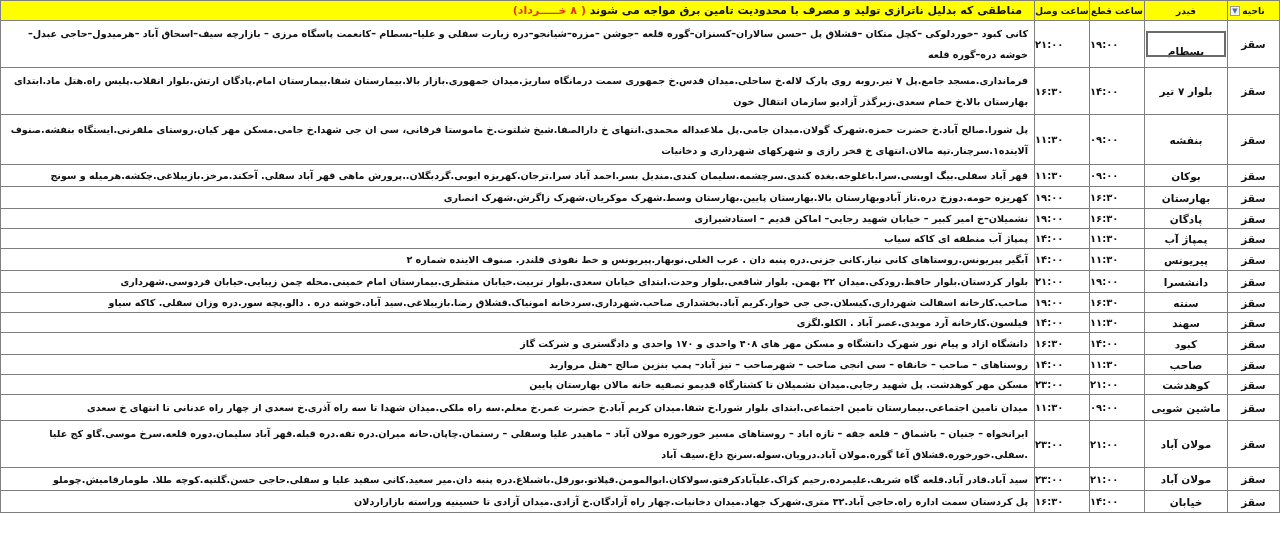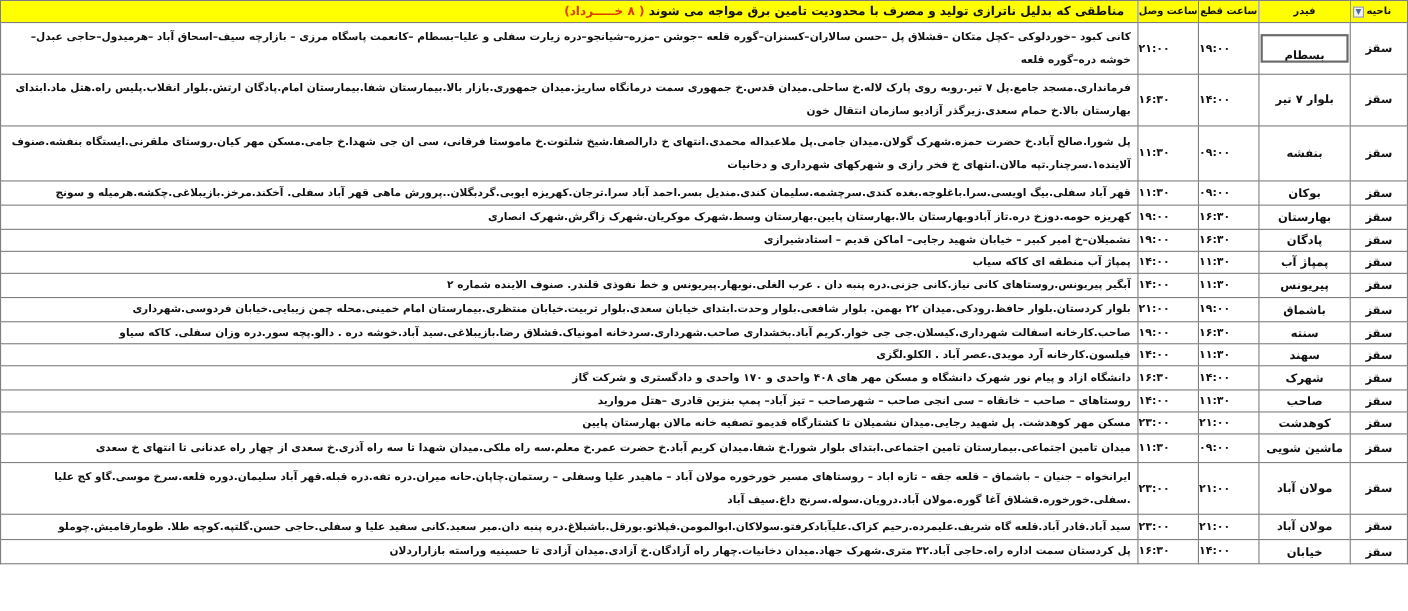--- a/index.html
+++ b/index.html
@@ -140,52 +140,52 @@
     </tr>
     <tr class="h1b">
       <td class="c-area">سقز</td>
       <td class="c-feeder">پیریونس</td>
       <td class="c-time">۱۱:۳۰</td>
       <td class="c-time">۱۴:۰۰</td>
       <td class="c-desc">آبگیر پیریونس.روستاهای کانی نیاز.کانی جزنی.دره پنبه دان . عرب الغلی.نوبهار.پیریونس و خط نفوذی قلندر. صنوف الاینده شماره ۲</td>
     </tr>
     <tr class="h1b">
       <td class="c-area">سقز</td>
-      <td class="c-feeder">باشماق</td>
+      <td class="c-feeder">دانشسرا</td>
       <td class="c-time">۱۹:۰۰</td>
       <td class="c-time">۲۱:۰۰</td>
       <td class="c-desc">بلوار کردستان.بلوار حافظ.رودکی.میدان ۲۲ بهمن. بلوار شافعی.بلوار وحدت.ابتدای خیابان سعدی.بلوار تربیت.خیابان منتظری.بیمارستان امام خمینی.محله چمن زیبایی.خیابان فردوسی.شهرداری</td>
     </tr>
     <tr class="h1">
       <td class="c-area">سقز</td>
       <td class="c-feeder">سنته</td>
       <td class="c-time">۱۶:۳۰</td>
       <td class="c-time">۱۹:۰۰</td>
       <td class="c-desc">صاحب.کارخانه اسفالت شهرداری.کیسلان.جی جی خوار.کریم آباد.بخشداری صاحب.شهرداری.سردخانه امونیاک.قشلاق رضا.بازیبلاغی.سید آباد.خوشه دره . دالو.پچه سور.دره وزان سفلی. کاکه سیاو</td>
     </tr>
     <tr class="h1">
       <td class="c-area">سقز</td>
       <td class="c-feeder">سهند</td>
       <td class="c-time">۱۱:۳۰</td>
       <td class="c-time">۱۴:۰۰</td>
       <td class="c-desc">فیلسون.کارخانه آرد مویدی.عصر آباد . الکلو.لگزی</td>
     </tr>
     <tr class="h1b">
       <td class="c-area">سقز</td>
-      <td class="c-feeder">شهرک</td>
+      <td class="c-feeder">کبود</td>
       <td class="c-time">۱۴:۰۰</td>
       <td class="c-time">۱۶:۳۰</td>
       <td class="c-desc">دانشگاه ازاد و پیام نور شهرک دانشگاه و مسکن مهر های ۴۰۸ واحدی و ۱۷۰ واحدی و دادگستری و شرکت گاز</td>
     </tr>
     <tr class="h1">
       <td class="c-area">سقز</td>
       <td class="c-feeder">صاحب</td>
       <td class="c-time">۱۱:۳۰</td>
       <td class="c-time">۱۴:۰۰</td>
-      <td class="c-desc">روستاهای – صاحب – خانقاه – سی انجی صاحب – شهرصاحب – تیز آباد– پمپ بنزین قادری –هتل مروارید</td>
+      <td class="c-desc">روستاهای – صاحب – خانقاه – سی انجی صاحب – شهرصاحب – تیز آباد– پمپ بنزین صالح –هتل مروارید</td>
     </tr>
     <tr class="h1">
       <td class="c-area">سقز</td>
       <td class="c-feeder">کوهدشت</td>
       <td class="c-time">۲۱:۰۰</td>
       <td class="c-time">۲۳:۰۰</td>
       <td class="c-desc">مسکن مهر کوهدشت. پل شهید رجایی.میدان نشمیلان تا کشتارگاه قدیمو تصفیه خانه مالان بهارستان پایین</td>
     </tr>
     <tr style="height:26px">
       <td class="c-area">سقز</td>

